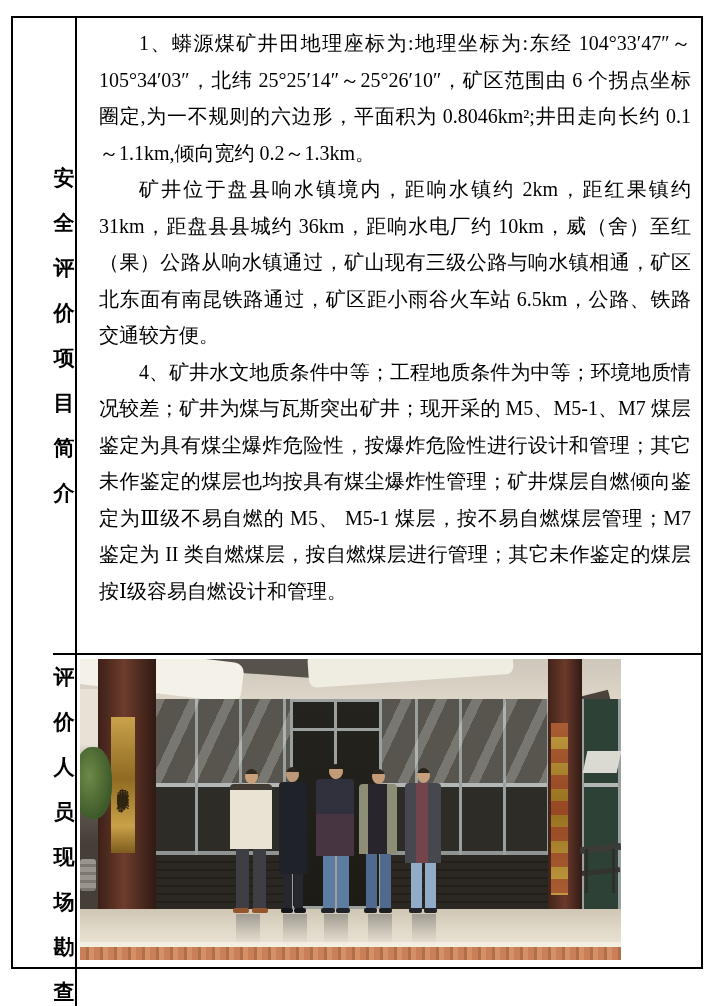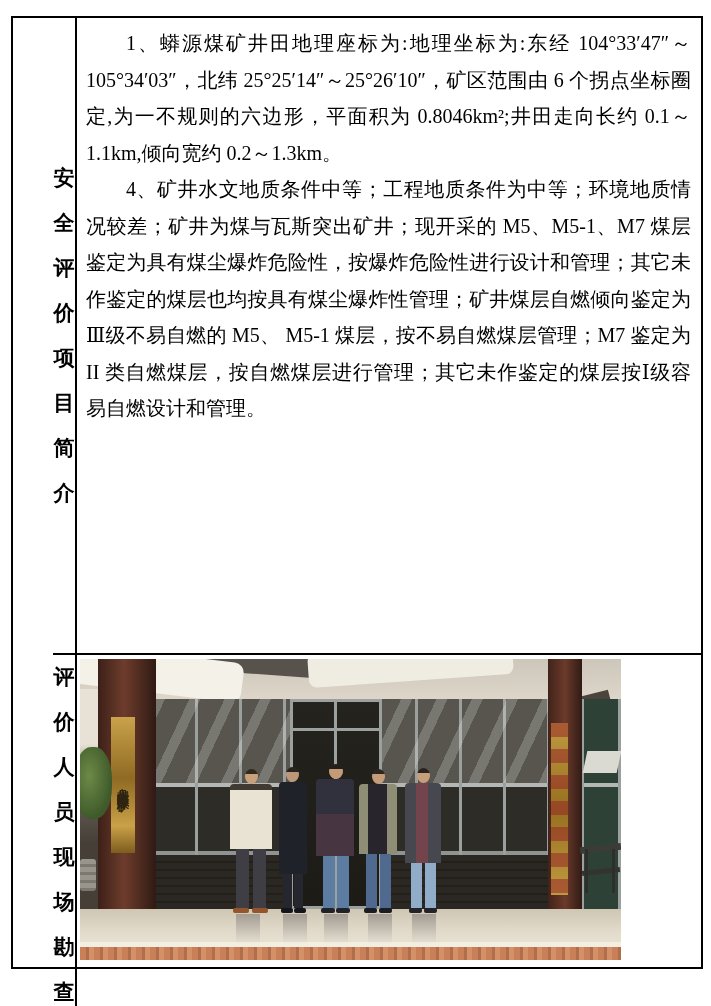--- a/index.html
+++ b/index.html
@@ -15,21 +15,21 @@
   .cell{box-sizing:border-box;}
   .label-cell{
     border-right:2px solid #000;display:flex;align-items:center;justify-content:center;margin-left:40px;
   }
   .label-text{
     width:3em;font-size:21px;font-weight:bold;line-height:45px;
     word-break:break-all;text-align:center;
   }
   .row1{border-bottom:2px solid #000;}
   .content-cell{
-    padding:7px 10px 0 9px;font-size:20px;line-height:36.5px;
+    padding:7px 10px 0 22px;font-size:20px;line-height:36.5px;
     text-align:justify;
   }
   .content-cell p{margin:0;text-indent:2em;}
   .photo-cell{padding:4px 0 0 3px;}
 
   
   .photo{position:relative;width:541px;height:301px;background:#36332e;overflow:hidden;}
   .photo *{position:absolute;}
   .ph-ceiling{left:0;top:0;width:541px;height:42px;background:linear-gradient(180deg,#cdc6ba,#ddd6c9);}
   .ph-beam{left:-30px;top:-10px;width:270px;height:20px;background:#57524b;transform:rotate(4deg);}
@@ -87,20 +87,21 @@
 <body>
 
 <div class="doc-table">
 
   <div class="cell label-cell row1">
     <div class="label-text">安全评价项目简介</div>
   </div>
 
   <div class="cell content-cell row1">
     <p>1、蟒源煤矿井田地理座标为:地理坐标为:东经 104°33′47″～105°34′03″，北纬 25°25′14″～25°26′10″，矿区范围由 6 个拐点坐标圈定,为一不规则的六边形，平面积为 0.8046km²;井田走向长约 0.1～1.1km,倾向宽约 0.2～1.3km。</p>
+    <p>矿井位于盘县响水镇境内，距响水镇约 2km，距红果镇约 31km，距盘县县城约 36km，距响水电厂约 10km，威（舍）至红（果）公路从响水镇通过，矿山现有三级公路与响水镇相通，矿区北东面有南昆铁路通过，矿区距小雨谷火车站 6.5km，公路、铁路交通较方便。</p>
     <p>4、矿井水文地质条件中等；工程地质条件为中等；环境地质情况较差；矿井为煤与瓦斯突出矿井；现开采的 M5、M5-1、M7 煤层鉴定为具有煤尘爆炸危险性，按爆炸危险性进行设计和管理；其它未作鉴定的煤层也均按具有煤尘爆炸性管理；矿井煤层自燃倾向鉴定为Ⅲ级不易自燃的 M5、 M5-1 煤层，按不易自燃煤层管理；M7 鉴定为 II 类自燃煤层，按自燃煤层进行管理；其它未作鉴定的煤层按Ⅰ级容易自燃设计和管理。</p>
   </div>
 
   <div class="cell label-cell">
     <div class="label-text">评价人员现场勘查照片</div>
   </div>
 
   <div class="cell photo-cell">
     <div class="photo">
       <div class="ph-ceiling"></div>

